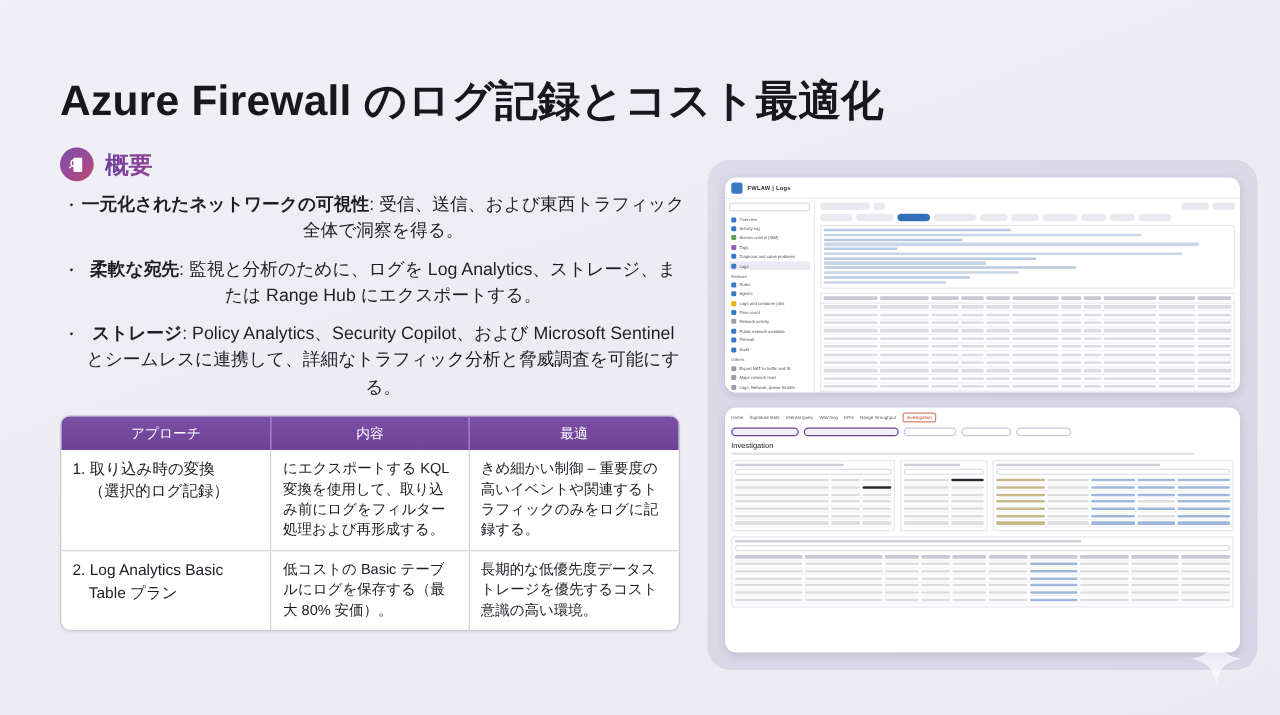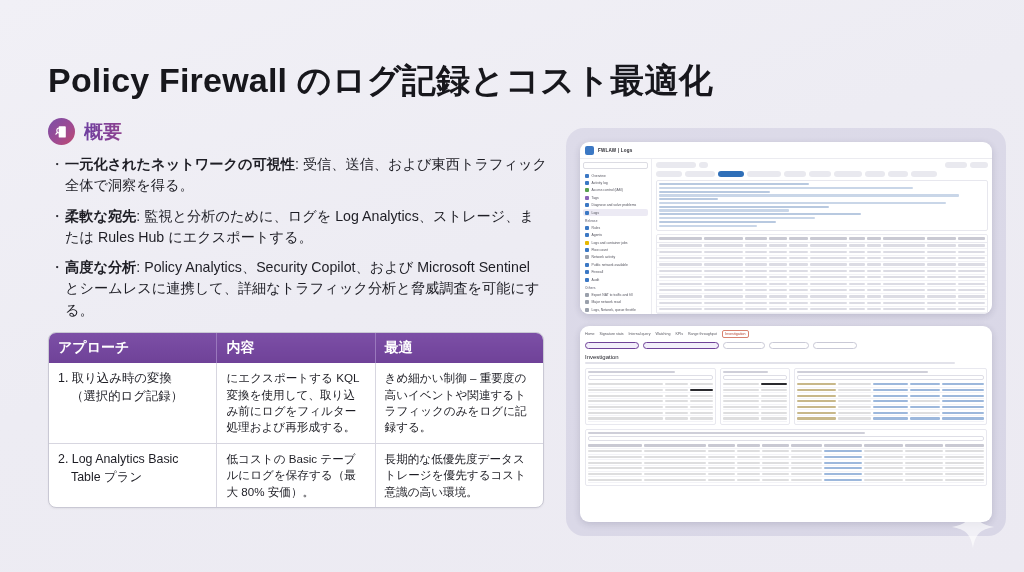--- a/index.html
+++ b/index.html
@@ -47,42 +47,42 @@
   }
   .sec-icon svg { display:block; }
   .sec-title {
     font-size:19px; font-weight:bold;
     background:linear-gradient(90deg,#6c3f9e 0%,#a3457f 60%,#cf3b4e 100%);
     -webkit-background-clip:text; background-clip:text; color:transparent;
   }
   .sec-title.plain { background:linear-gradient(90deg,#6f3fa0 0%,#8f4390 100%);
     -webkit-background-clip:text; background-clip:text; color:transparent; }
 
-  ul.bullets { list-style:none; margin:4px 0 0 4px; }
+  ul.bullets { list-style:none; margin:4px 0 0 4px;text-align:center; }
   ul.bullets li {
     position:relative; padding-left:13px; margin-bottom:9px;
     font-size:14.2px; line-height:1.5; color:#1e1e25;
   }
   ul.bullets li:before {
     content:"・"; position:absolute; left:-2px; top:0; color:#1e1e25; font-size:14px;
   }
   ul.bullets b { font-weight:bold; }
 
   .sec-head.second { margin-top:20px; }
 
   
   .tbl-wrap {
     margin-top:11px; width:496px;
     border:1px solid #c9c8d4; border-radius:8px; overflow:hidden;
     background:#fff; box-shadow:0 1px 2px rgba(0,0,0,.05);
   }
   table { width:100%; border-collapse:collapse; table-layout:fixed; }
   thead th {
     background:linear-gradient(180deg,#7c4fa6 0%,#6f4298 100%);
-    color:#fff; font-size:14px; font-weight:bold; text-align:left;
+    color:#fff; font-size:11px; font-weight:normal; text-align:center;
     padding:6px 9px; border-right:1px solid #9a78bd;
   }
   thead th:last-child { border-right:none; }
   tbody td {
     font-size:11.6px; line-height:1.42; color:#1d1d24;
     padding:7px 9px; vertical-align:top;
     border-right:1px solid #d7d6e0; border-top:1px solid #d7d6e0;
   }
   tbody td:last-child { border-right:none; }
   tbody tr:first-child td { border-top:none; }
@@ -151,44 +151,44 @@
 
   
   .sparkle { position:absolute; right:28px; bottom:22px; width:46px; height:46px; opacity:.85; }
 </style>
 </head>
 <body>
 
 <div class="slide">
 
 
-  <div class="title">Policy Firewall のログ記録とコスト最適化</div>
+  <div class="title">Azure Firewall のログ記録とコスト最適化</div>
 
   <div class="left">
 
     <div class="sec-head">
       <span class="sec-icon">
         <svg width="16" height="16" viewBox="0 0 16 16">
           <path d="M5.6 2.2h5.3a.9.9 0 0 1 .9.9v9.6a.9.9 0 0 1-.9.9H5.6a.9.9 0 0 1-.9-.9V3.1a.9.9 0 0 1 .9-.9z" fill="#ffffff"></path>
           <circle cx="5.3" cy="6.5" r="2.5" fill="none" stroke="#ffffff" stroke-width="1.1"></circle>
           <line x1="3.4" y1="8.5" x2="1.9" y2="10.2" stroke="#ffffff" stroke-width="1.2" stroke-linecap="round"></line>
         </svg>
       </span>
       <span class="sec-title plain">概要</span>
     </div>
 
     <ul class="bullets">
       <li>
         <b>一元化されたネットワークの可視性</b><span>: 受信、送信、および東西トラフィック全体で洞察を得る。</span>
       </li>
       <li>
-        <b>柔軟な宛先</b><span>: 監視と分析のために、ログを Log Analytics、ストレージ、または Rules Hub にエクスポートする。</span>
+        <b>柔軟な宛先</b><span>: 監視と分析のために、ログを Log Analytics、ストレージ、または Range Hub にエクスポートする。</span>
       </li>
       <li>
-        <b>高度な分析</b><span>: Policy Analytics、Security Copilot、および Microsoft Sentinel とシームレスに連携して、詳細なトラフィック分析と脅威調査を可能にする。</span>
+        <b>ストレージ</b><span>: Policy Analytics、Security Copilot、および Microsoft Sentinel とシームレスに連携して、詳細なトラフィック分析と脅威調査を可能にする。</span>
       </li>
     </ul>
 
 
     <div class="tbl-wrap">
       <table>
         <colgroup>
             <col style="width:34%">
             <col style="width:32%">
             <col style="width:34%">

